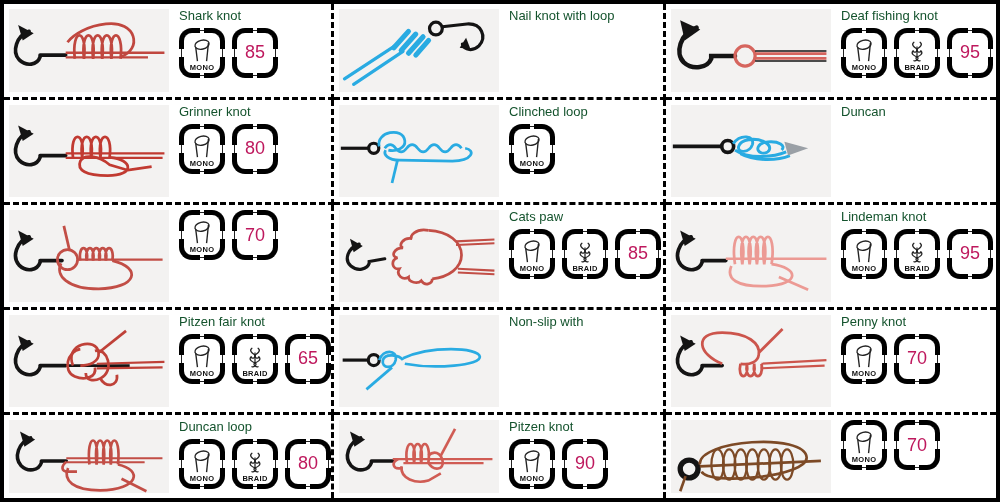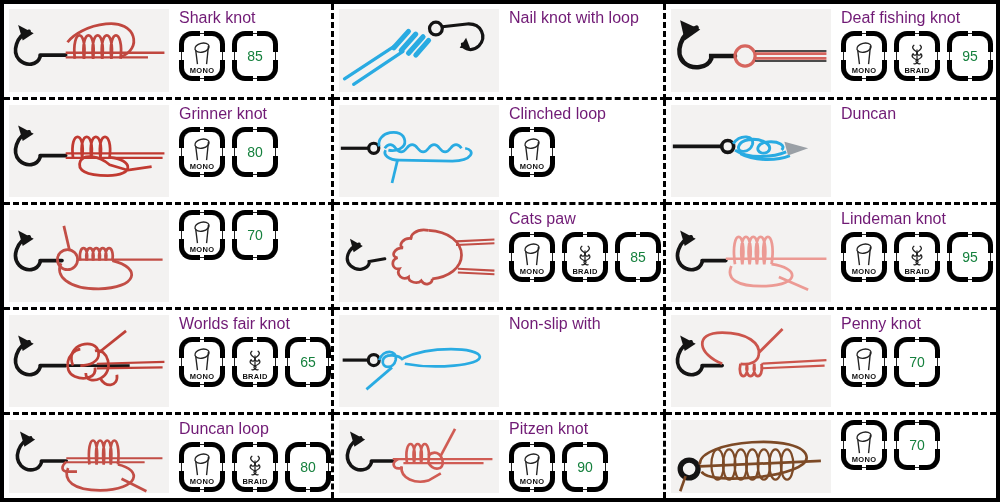--- a/index.html
+++ b/index.html
@@ -5,33 +5,33 @@
   html,body{margin:0;padding:0;background:#fff;font-family:"Liberation Sans",sans-serif;}
   .board{width:1000px;height:502px;box-sizing:border-box;border:4px solid #000;background:#fff;
          display:grid;grid-template-columns:330px 332px 330px;grid-template-rows:96px 105px 105px 105px 83px;}
   .cell{box-sizing:border-box;border-right:3px dashed #000;border-bottom:3px dashed #000;
         display:flex;align-items:stretch;overflow:hidden;background:#fff;}
   .cell:nth-child(3n){border-right:none;}
   .cell:nth-child(n+13){border-bottom:none;}
   .knot-box{flex:0 0 160px;margin:5px 2px 5px 5px;background:#f3f2f1;display:flex;align-items:center;justify-content:center;}
   .knot-box svg{width:100%;height:100%;}
   .cell-right{flex:1;padding:5px 2px 0 8px;display:flex;flex-direction:column;min-width:0;}
-  .knot-name{font-size:16px;line-height:1.12;color:#701a75;margin-bottom:4px;}
+  .knot-name{font-size:13px;line-height:1.12;color:#14532d;margin-bottom:4px;}
   .badge-row{display:flex;gap:7px;}
   .badge{position:relative;width:46px;height:50px;flex:0 0 auto;}
   .badge-frame{position:absolute;inset:2px;border:1.5px solid #222;border-radius:9px;}
   .cr{position:absolute;width:16px;height:16px;border:0 solid #000;}
   .cr.tl{top:0;left:0;border-top-width:5px;border-left-width:5px;border-top-left-radius:13px;}
   .cr.tr{top:0;right:0;border-top-width:5px;border-right-width:5px;border-top-right-radius:13px;}
   .cr.bl{bottom:0;left:0;border-bottom-width:5px;border-left-width:5px;border-bottom-left-radius:13px;}
   .cr.br{bottom:0;right:0;border-bottom-width:5px;border-right-width:5px;border-bottom-right-radius:13px;}
   .badge-content{position:absolute;inset:4px;display:flex;flex-direction:column;align-items:center;justify-content:center;}
   .badge-icon{display:flex;align-items:flex-end;justify-content:center;height:30px;}
   .badge-label{font-size:7.5px;font-weight:700;color:#111;letter-spacing:.3px;margin-top:-1px;}
-  .badge-value{font-size:14px;color:#15803d;}
+  .badge-value{font-size:18px;color:#be185d;}
 </style>
 </head>
 <body>
 
 <div class="board">
   <div class="cell">
     <div class="knot-box">
         <svg viewBox="0 0 175 82" preserveAspectRatio="xMidYMid meet">
           <path d="M22,20 C8,25 3,42 11,51 C19,59 31,57 34,48 L34,46 L62,46" fill="none" stroke="#141414" stroke-width="4" stroke-linecap="round" stroke-linejoin="round"></path>
           <path d="M27,22 L10,13 L15,30 Z" fill="#141414"></path>
@@ -468,21 +468,21 @@
   <path d="M70,46 C60,22 96,14 98,32 C99,42 88,46 78,46"></path>
   <path d="M78,28 C64,30 58,52 72,58 C84,63 96,58 94,48"></path>
   <path d="M94,30 C108,26 116,52 100,60 C92,64 84,62 84,54"></path>
   <path d="M98,32 L128,8"></path>
   <path d="M100,60 C104,70 120,70 118,56"></path>
   <path d="M96,44 L170,42 M96,49 L168,48" stroke-width="2.4"></path>
           </g>
         </svg>
       </div>
     <div class="cell-right">
-      <div class="knot-name">Worlds fair knot</div>
+      <div class="knot-name">Pitzen fair knot</div>
       <div class="badge-row">
           <div class="badge">
             <span class="badge-frame"></span>
             <i class="cr tl"></i>
             <i class="cr tr"></i>
             <i class="cr bl"></i>
             <i class="cr br"></i>
     <span class="badge-content">
       <span class="badge-icon">
                 <svg viewBox="0 0 26 30" width="22" height="26">

